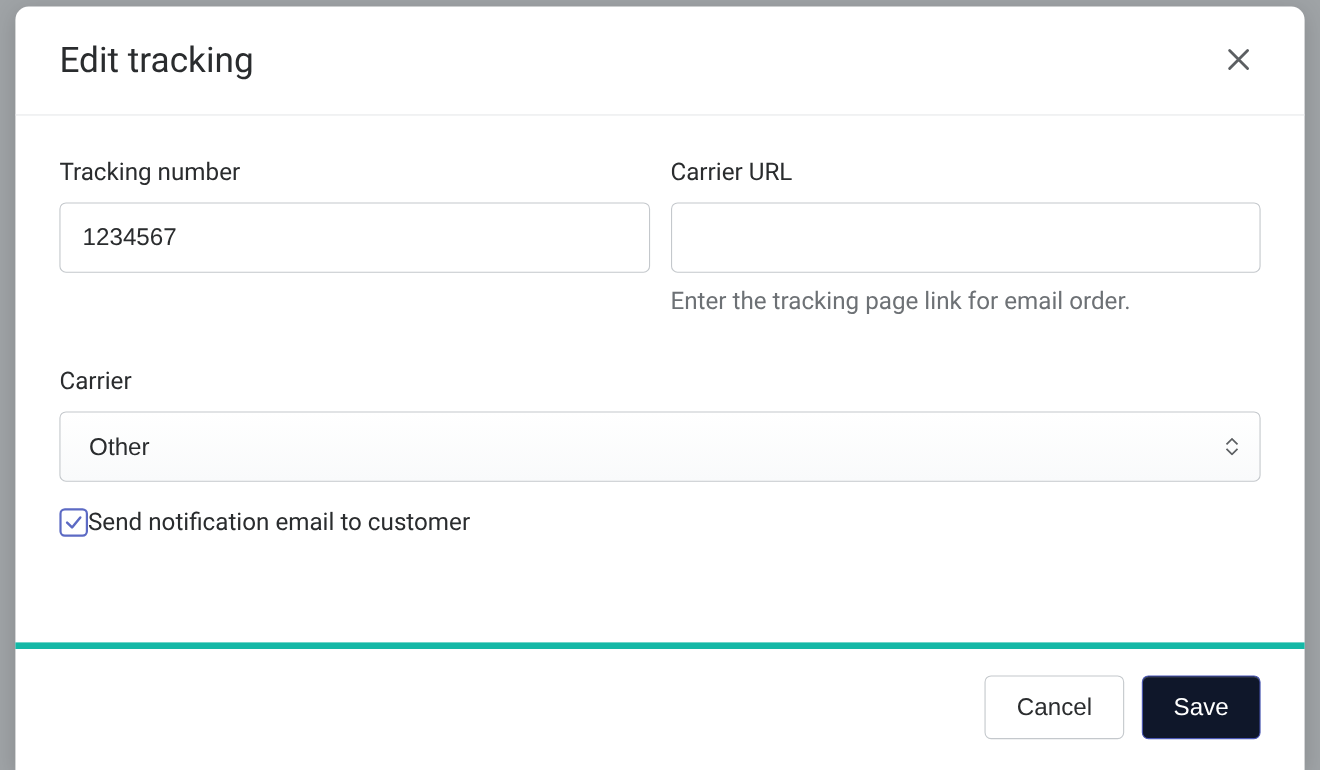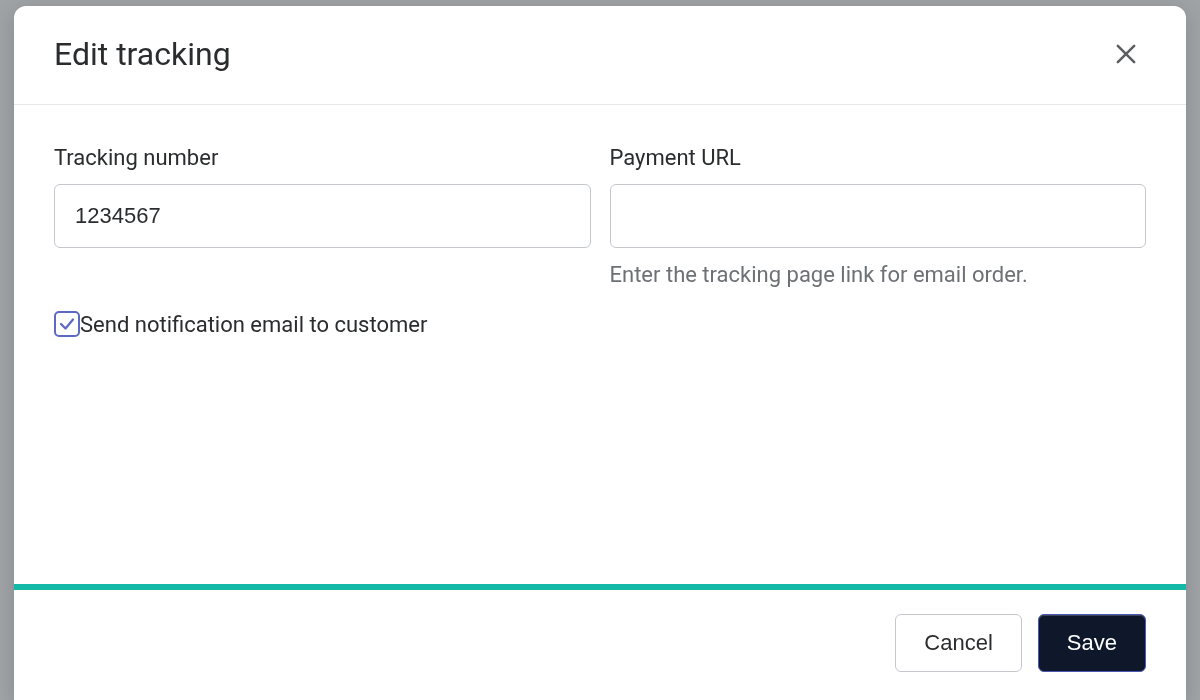--- a/index.html
+++ b/index.html
@@ -60,21 +60,21 @@
       stroke: #5c5f62;
       stroke-width: 2.2;
     }
     .modal-body {
       padding: 40px 40px 28px 40px;
       flex: 1;
     }
     .row {
       display: flex;
       gap: 19px;
-      margin-bottom: 24px;
+      margin-bottom: 48px;
     }
     .field {
       flex: 1;
       display: flex;
       flex-direction: column;
     }
     .field-label {
       font-size: 22px;
       color: #2a2c2e;
       margin-bottom: 14px;
@@ -207,26 +207,42 @@
     </button>
   </div>
 
   <div class="modal-body">
     <div class="row">
       <div class="field">
         <label class="field-label">Tracking number</label>
         <input type="text" class="text-input" value="1234567" style="">
       </div>
       <div class="field">
-        <label class="field-label">Payment URL</label>
+        <label class="field-label">Carrier URL</label>
         <input type="text" class="text-input" value="" style="">
         <div class="help-text">Enter the tracking page link for email order.</div>
       </div>
     </div>
 
+    <div class="field" style="margin-bottom: 24px;">
+      <label class="field-label">Carrier</label>
+      <div class="select-wrap">
+        <select class="select">
+          <option>Other</option>
+        </select>
+        <span class="select-caret">
+          <svg width="12" height="7" viewBox="0 0 12 7">
+              <path d="M1 6 L6 1 L11 6" fill="none" stroke="#5c5f62" stroke-width="1.6"></path>
+            </svg>
+          <svg width="12" height="7" viewBox="0 0 12 7">
+              <path d="M1 1 L6 6 L11 1" fill="none" stroke="#5c5f62" stroke-width="1.6"></path>
+            </svg>
+        </span>
+      </div>
+    </div>
 
     <div class="checkbox-row">
       <span class="checkbox">
         <svg viewBox="0 0 24 24">
             <path d="M4 12 L10 18 L20 6" stroke-linecap="round" stroke-linejoin="round"></path>
           </svg>
       </span>
       <span class="checkbox-label">Send notification email to customer</span>
     </div>
   </div>

